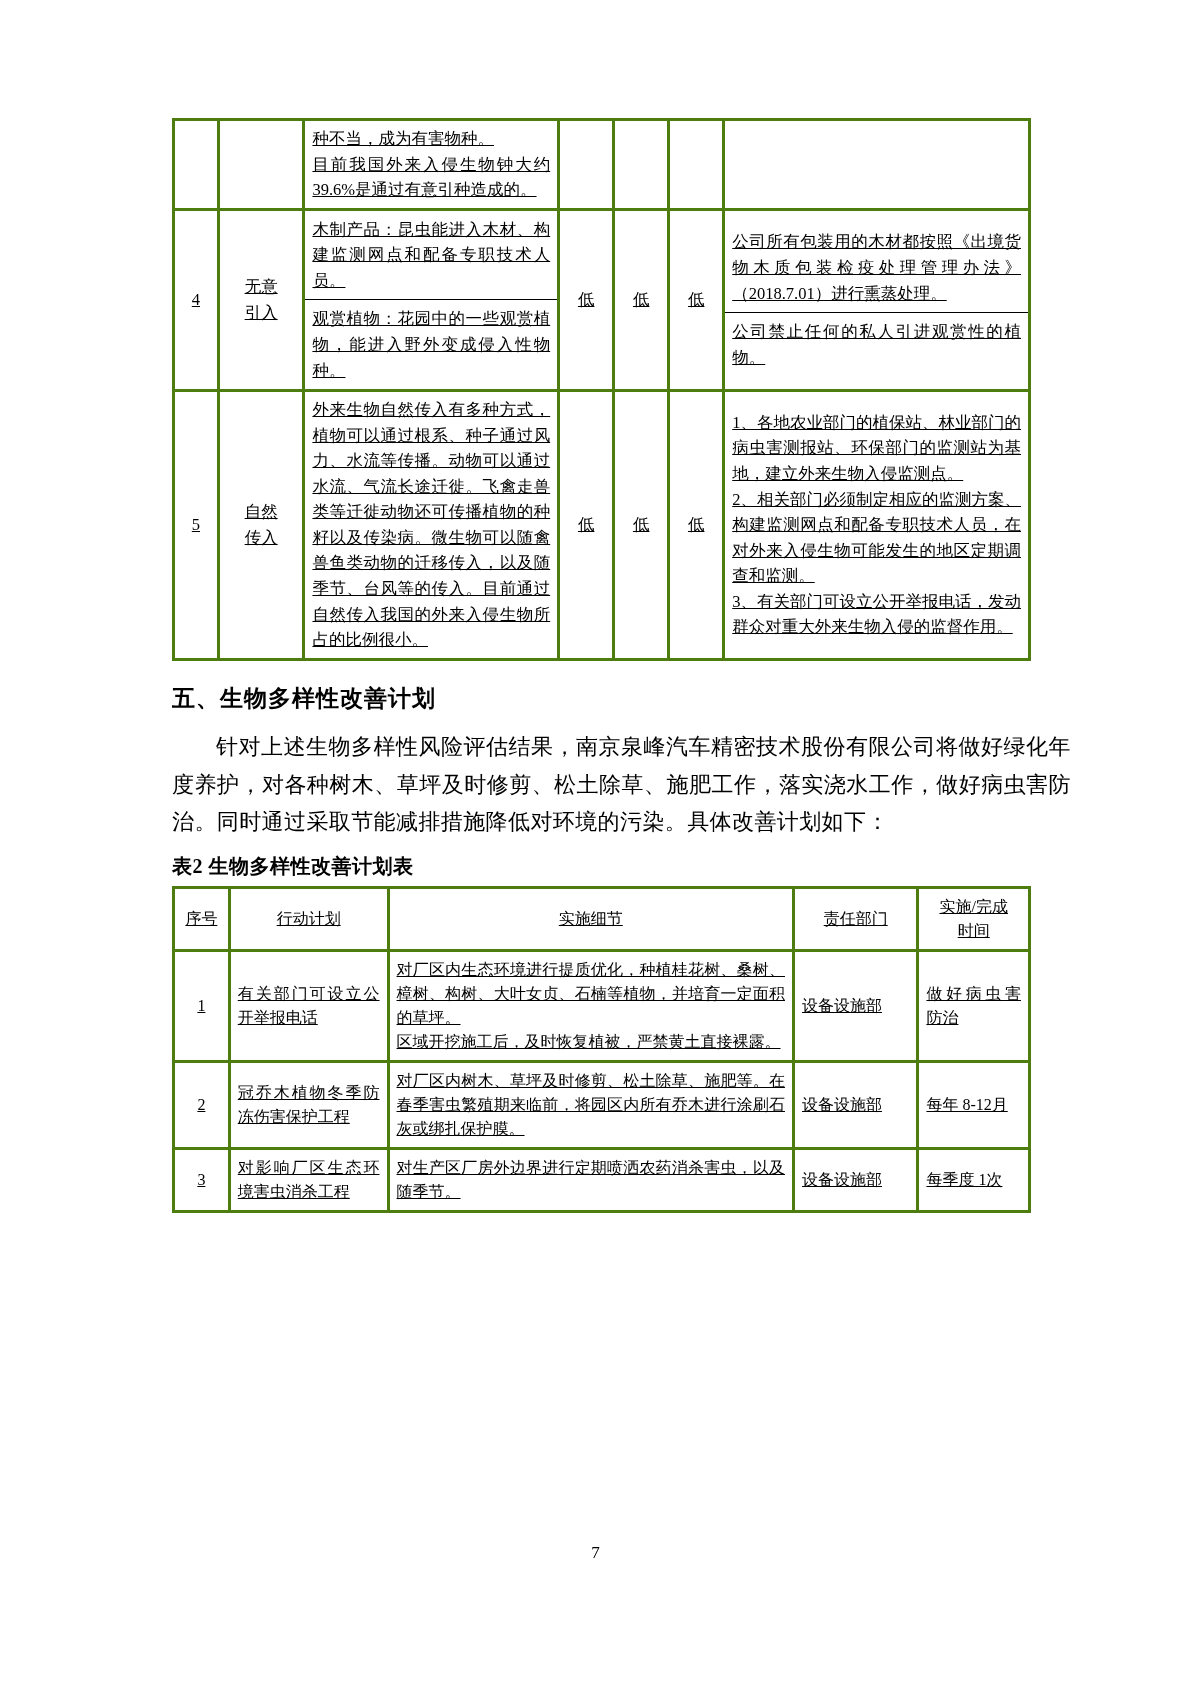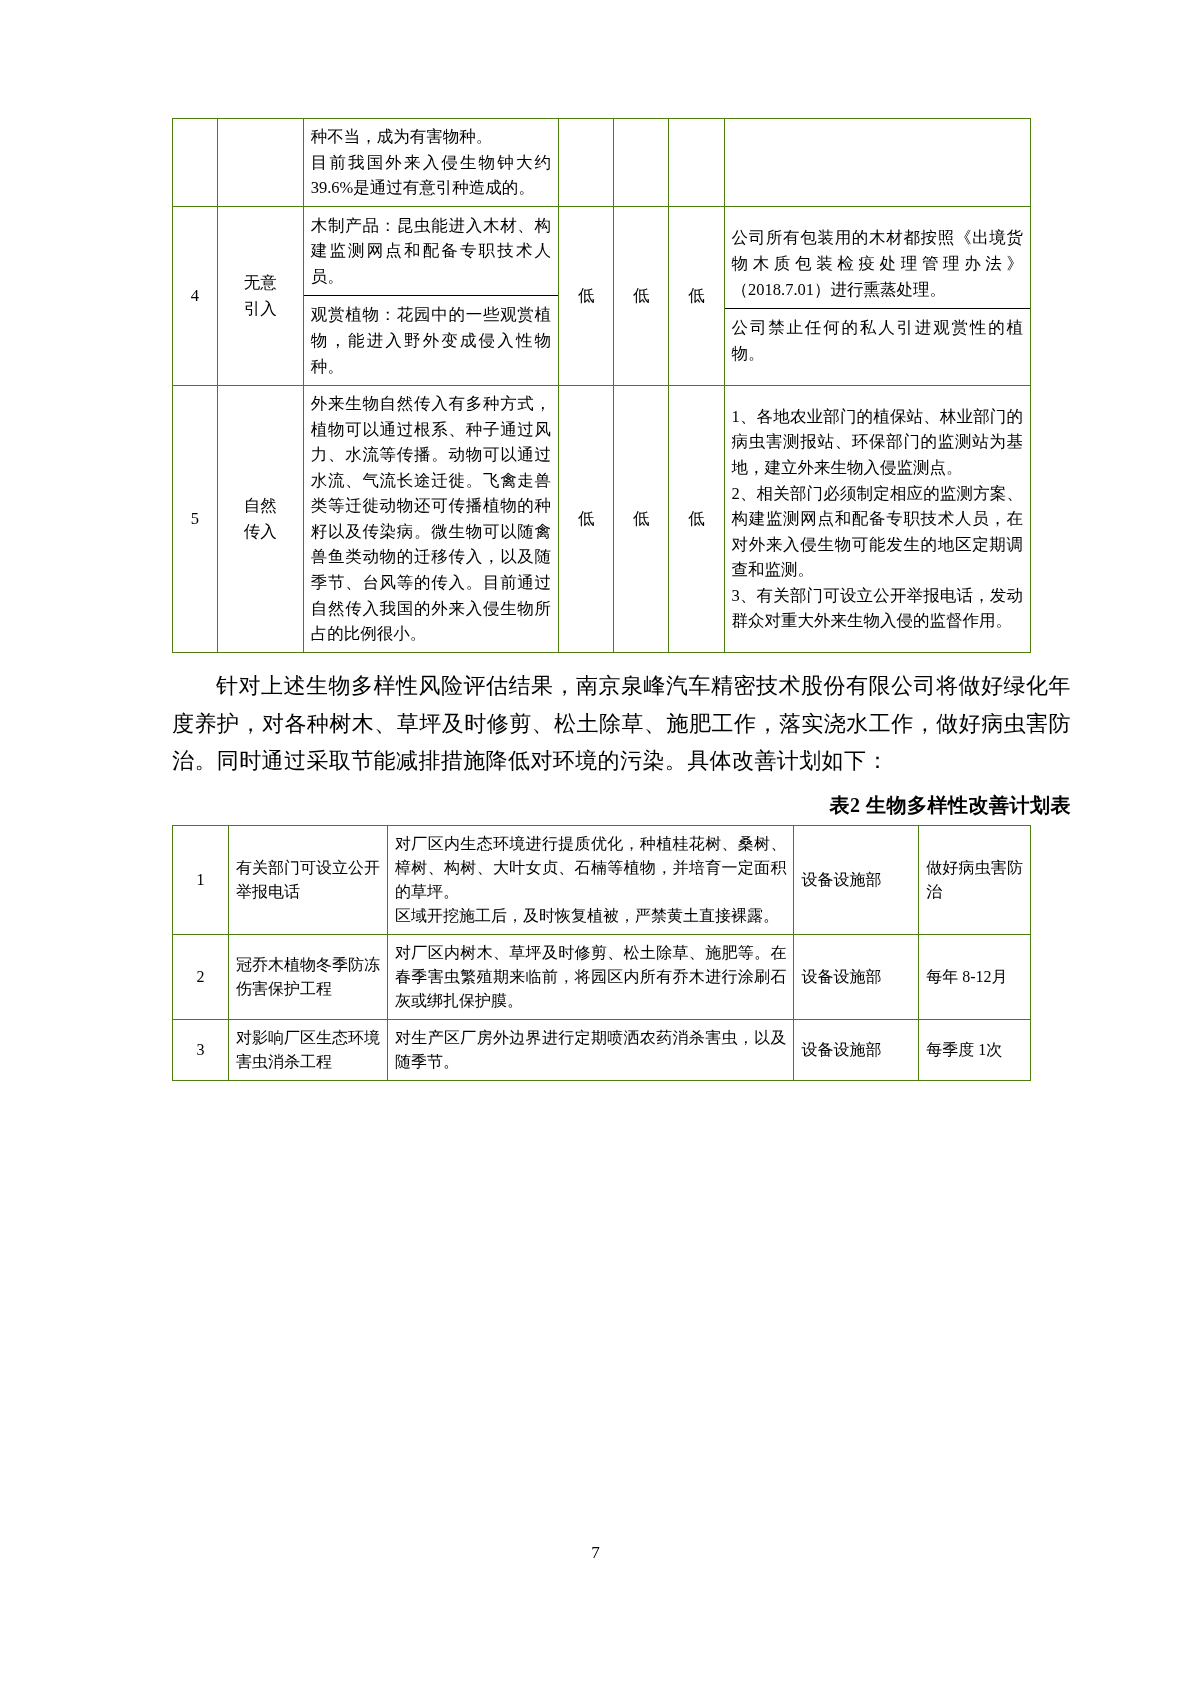--- a/index.html
+++ b/index.html
@@ -23,26 +23,27 @@
     padding: 118px 120px 60px 172px;
   }
 
   
   table.doc-table {
     border-collapse: collapse;
     table-layout: fixed;
     width: 100%;
   }
   table.doc-table td {
-    border: 1px solid #4d7c0f;
+    border: 3px solid #4d7c0f;
     vertical-align: middle;
     padding: 4px 6px;
     font-size: 16.5px;
     line-height: 1.55;
     font-family: "Liberation Serif", "DejaVu Serif", serif;
+    text-decoration: underline;
   }
   .c-center { text-align: center; }
   .c-just { text-align: justify; text-justify: inter-ideograph; }
 
   
   #risk-table { width: 859px; margin-left: 0; }
   #risk-table td { padding: 5px 7px; }
   .rt-col-no   { width: 44px; }
   .rt-col-type { width: 84px; }
   .rt-col-desc { width: 250px; }
@@ -69,21 +70,21 @@
   .body-par {
     font-size: 22px;
     line-height: 1.72;
     text-align: justify;
     text-justify: inter-ideograph;
     text-indent: 2em;
     margin: 14px 0 6px 0;
     letter-spacing: 0.4px;
   }
   .table-caption {
-    text-align: right;
+    text-align: left;
     font-size: 20px;
     font-weight: bold;
     margin: 12px 0 6px 0;
     letter-spacing: 0.5px;
   }
 
   
   #plan-table { width: 859px; }
   #plan-table td {
     font-size: 16px;
@@ -160,34 +161,43 @@
         <td class="c-center">低</td>
         <td class="c-center">低</td>
         <td class="c-center">低</td>
         <td class="c-just multiline">1、各地农业部门的植保站、林业部门的病虫害测报站、环保部门的监测站为基地，建立外来生物入侵监测点。
 2、相关部门必须制定相应的监测方案、构建监测网点和配备专职技术人员，在对外来入侵生物可能发生的地区定期调查和监测。
 3、有关部门可设立公开举报电话，发动群众对重大外来生物入侵的监督作用。</td>
       </tr>
     </tbody>
   </table>
 
+  <div class="heading">五、生物多样性改善计划</div>
   <p class="body-par">针对上述生物多样性风险评估结果，南京泉峰汽车精密技术股份有限公司将做好绿化年度养护，对各种树木、草坪及时修剪、松土除草、施肥工作，落实浇水工作，做好病虫害防治。同时通过采取节能减排措施降低对环境的污染。具体改善计划如下：</p>
 
   <div class="table-caption">表2 生物多样性改善计划表</div>
 
   <table class="doc-table" id="plan-table">
     <colgroup>
       <col class="pt-col-no">
         <col class="pt-col-plan">
         <col class="pt-col-det">
       <col class="pt-col-dep">
         <col class="pt-col-time">
     </colgroup>
     <tbody>
       <tr>
+        <td class="c-center">序号</td>
+        <td class="c-center">行动计划</td>
+        <td class="c-center">实施细节</td>
+        <td class="c-center">责任部门</td>
+        <td class="c-center multiline">实施/完成
+时间</td>
+      </tr>
+      <tr>
         <td class="c-center">1</td>
         <td class="c-just">有关部门可设立公开举报电话</td>
         <td class="c-just multiline">对厂区内生态环境进行提质优化，种植桂花树、桑树、樟树、构树、大叶女贞、石楠等植物，并培育一定面积的草坪。
 区域开挖施工后，及时恢复植被，严禁黄土直接裸露。</td>
         <td class="c-just">设备设施部</td>
         <td class="c-just">做好病虫害防治</td>
       </tr>
       <tr>
         <td class="c-center">2</td>
         <td class="c-just">冠乔木植物冬季防冻伤害保护工程</td>

